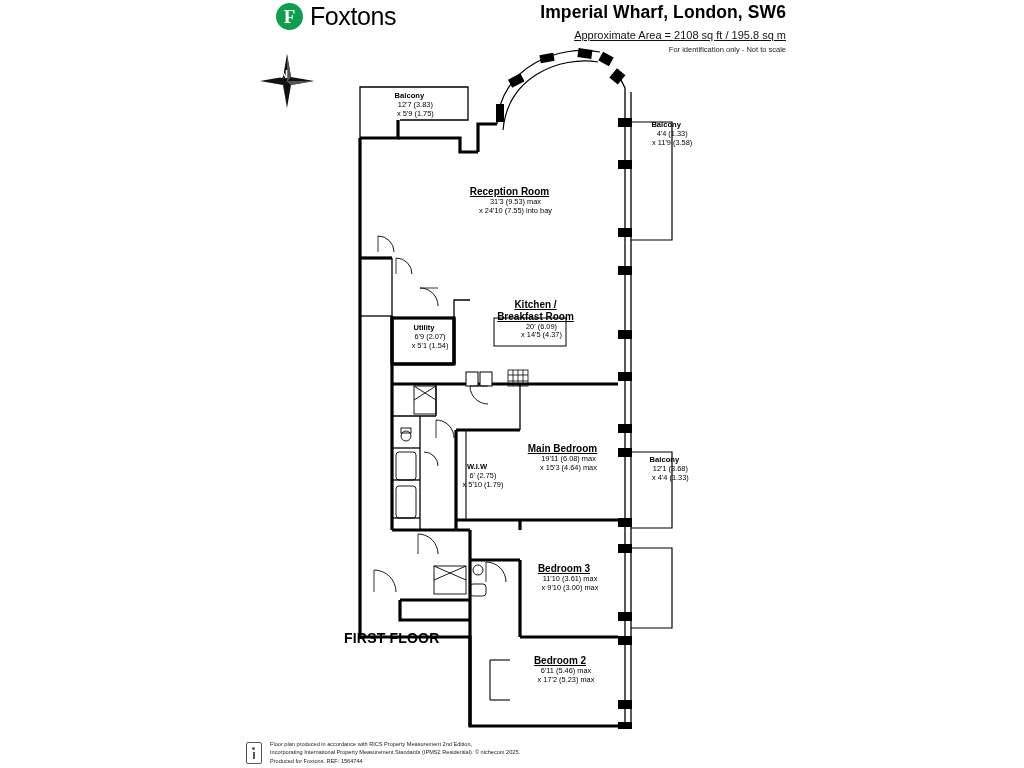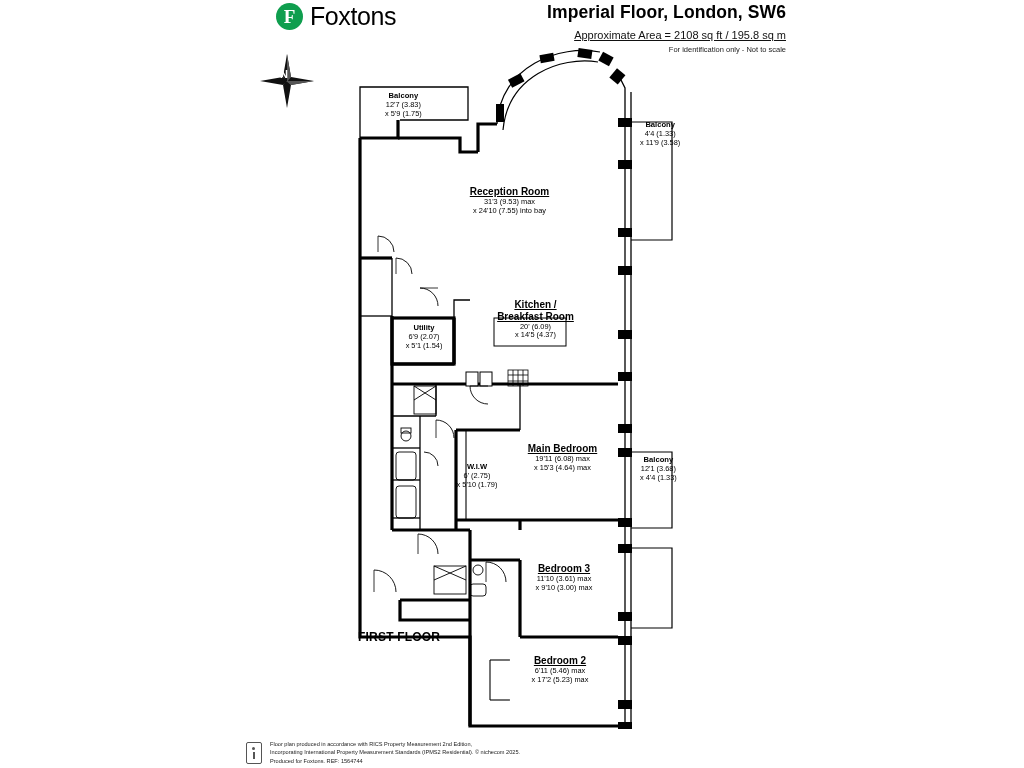--- a/index.html
+++ b/index.html
@@ -95,29 +95,29 @@
     line-height: 1.18;
     font-size: 7.4px;
     color: #000;
     white-space: nowrap;
   }
   .label .lname {
     font-weight: bold;
     font-size: 7.6px;
     display: block;
   }
-  .label .ldim { display: block; }
+  .label .ldim { display: block; margin-left: 12px; }
 
   .label.big .lname { font-size: 10px; text-decoration: underline; }
 
   .floor-label {
     position: absolute;
-    left: 358px;
+    left: 344px;
     top: 630px;
-    font-size: 12px;
+    font-size: 14px;
     font-weight: bold;
     letter-spacing: 0.2px;
   }
 
   
   .footer {
     position: absolute;
     left: 246px;
     top: 740px;
     display: flex;
@@ -156,21 +156,21 @@
 </style>
 </head>
 <body>
 
 <div class="brand">
   <div class="brand-mark">F</div>
   <div class="brand-name">Foxtons</div>
 </div>
 
 <div class="title-block">
-  <div class="title-main">Imperial Floor, London, SW6</div>
+  <div class="title-main">Imperial Wharf, London, SW6</div>
   <div class="title-sub">Approximate Area = 2108 sq ft / 195.8 sq m</div>
   <div class="title-note">For identification only - Not to scale</div>
 </div>
 
 <div class="compass">
   <svg width="58" height="58" viewBox="0 0 58 58">
     <polygon points="29,2 33,25 29,30 25,25" fill="#111"></polygon>
     <polygon points="29,56 33,33 29,28 25,33" fill="#111"></polygon>
     <polygon points="2,29 25,25 30,29 25,33" fill="#111"></polygon>
     <polygon points="56,29 33,25 28,29 33,33" fill="#111"></polygon>

